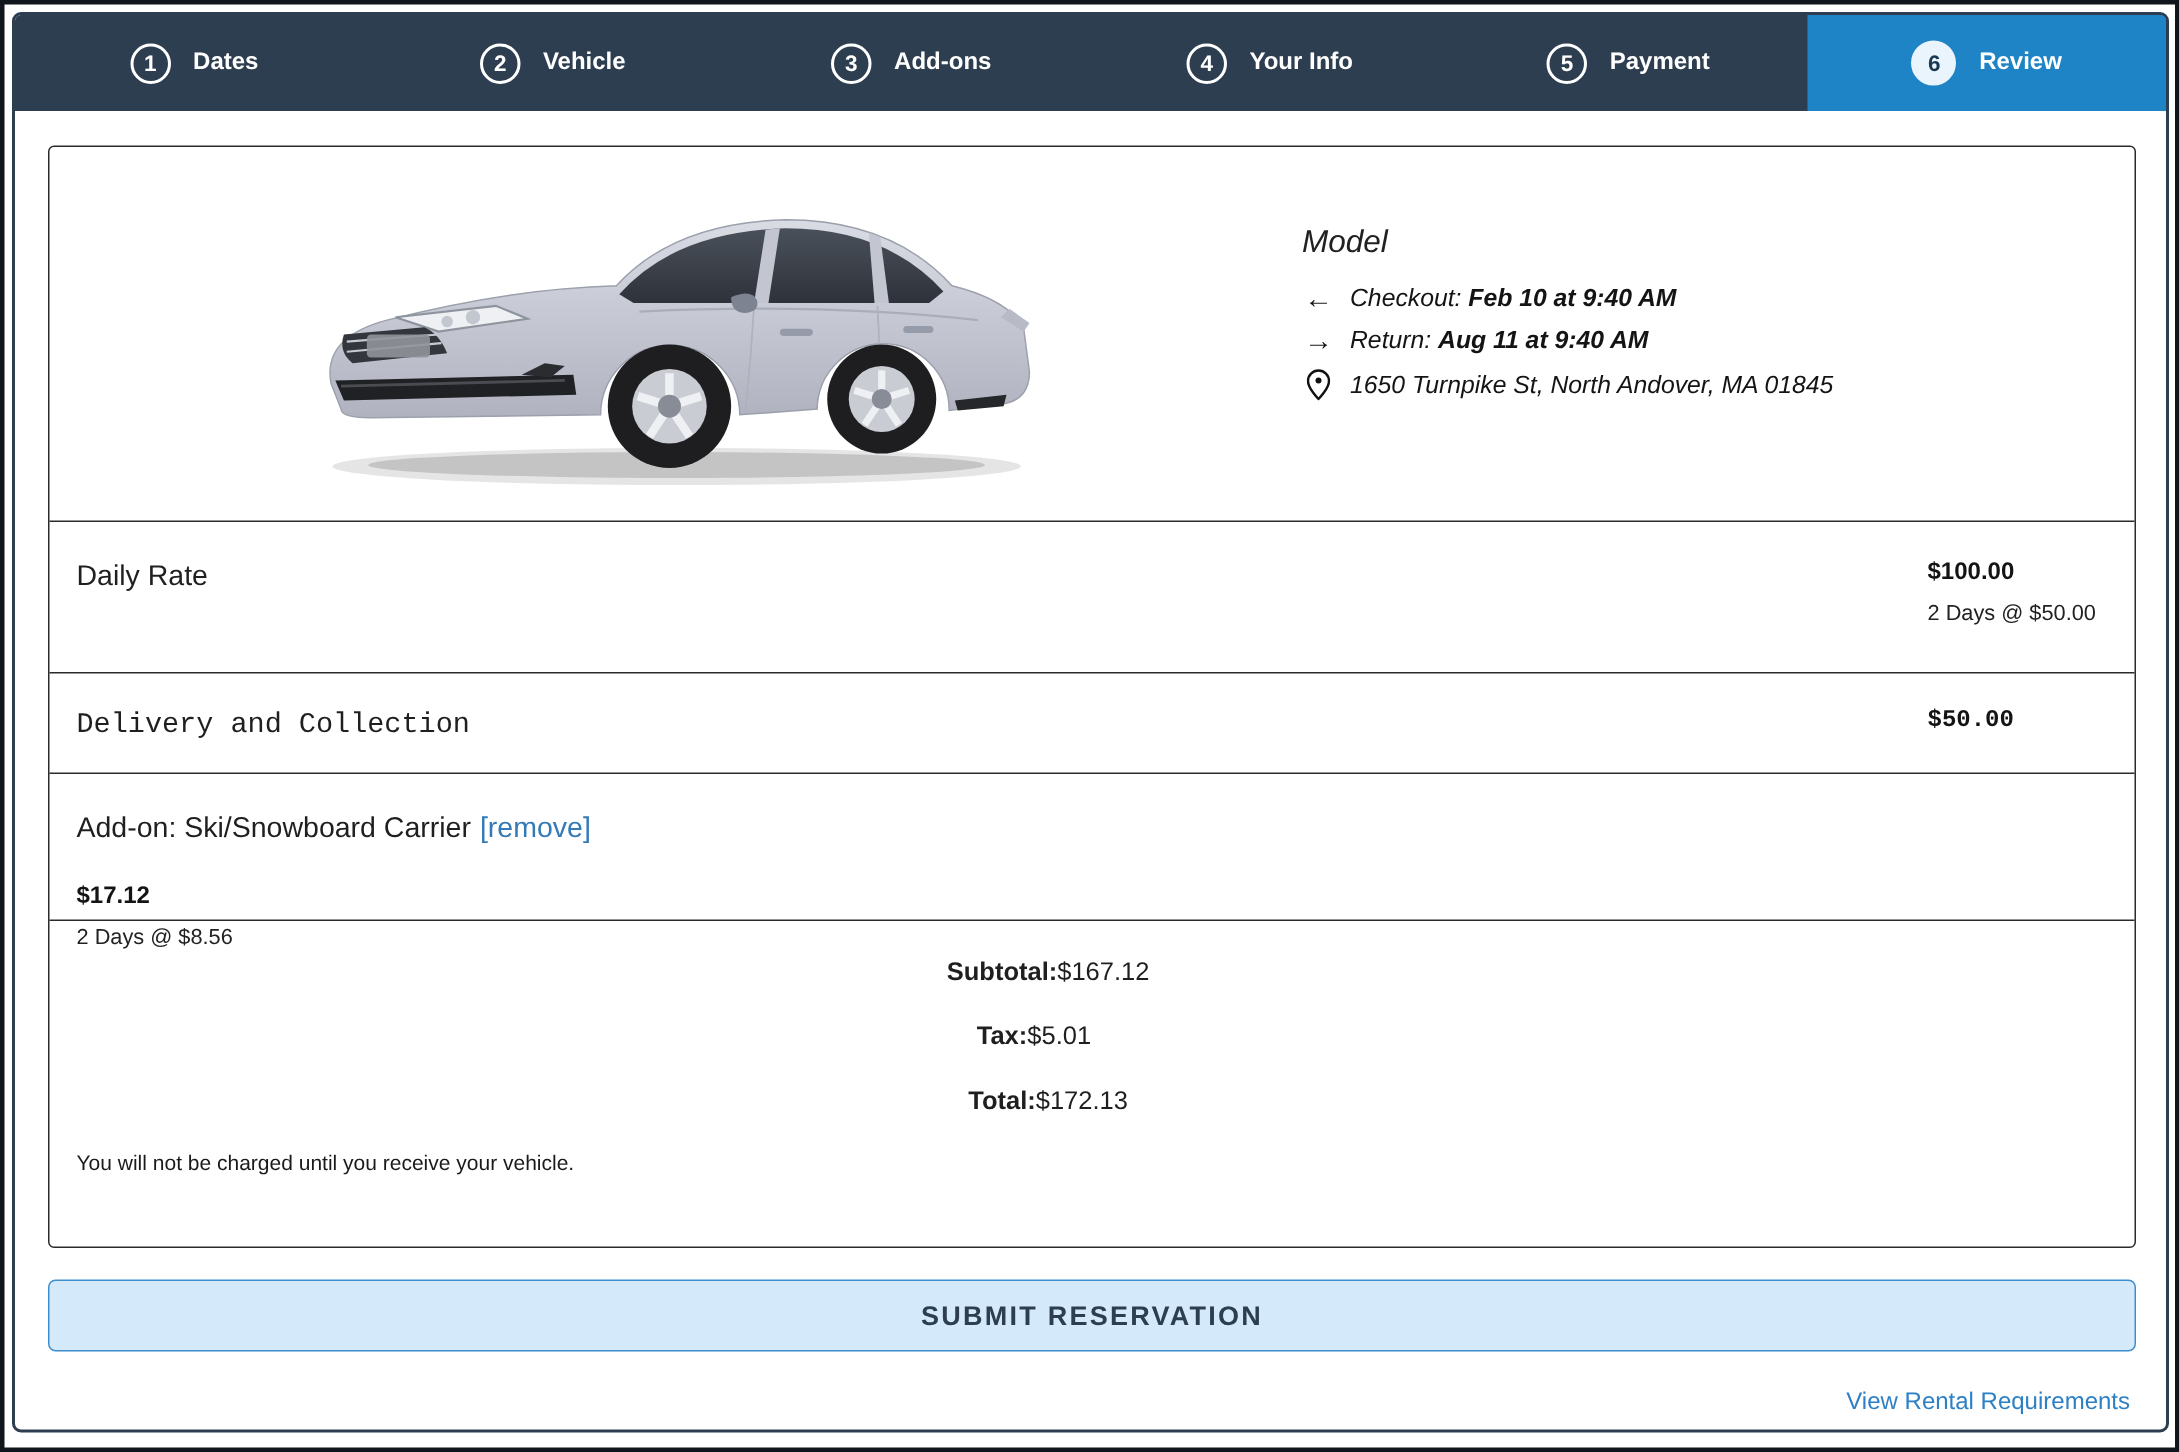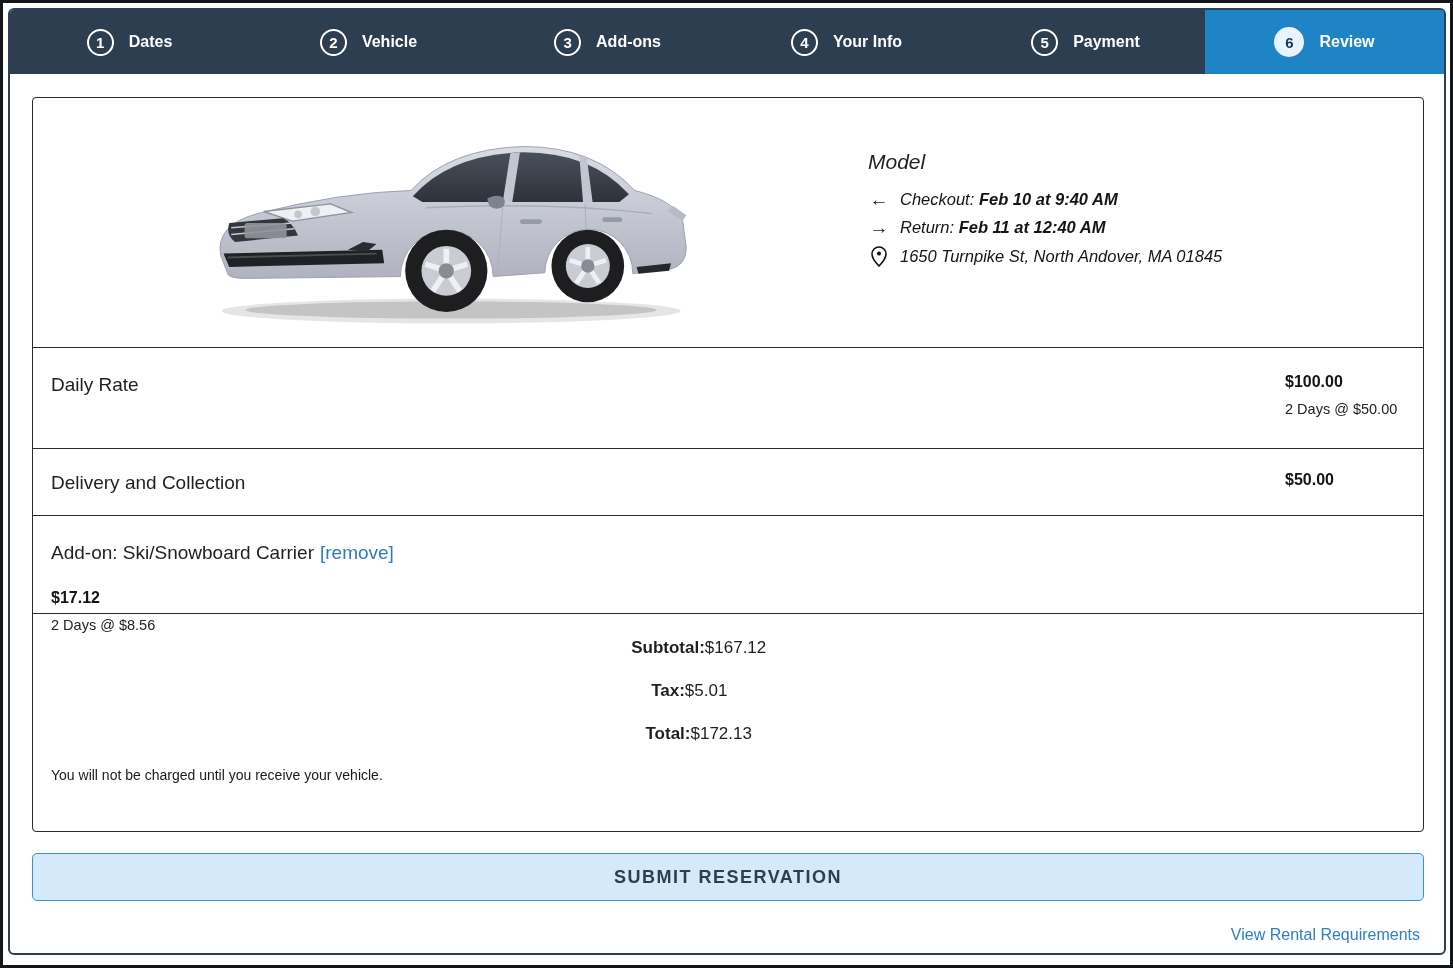--- a/index.html
+++ b/index.html
@@ -38,21 +38,21 @@
 
   .li-row { display:flex; justify-content:space-between; border-bottom:1.5px solid #2b2b2b;
             padding:0 20px 0 18px; }
   .li-row .left { font-size:19px; padding-top:26px; }
   .li-row.short .left { padding-top:23px; }
   .li-row .right { width:118px; padding-top:25px; }
   .li-row.short .right { padding-top:22px; }
   .price { font-size:16px; font-weight:bold; color:#141414; }
   .price-detail { font-size:14.5px; color:#222; margin-top:10px; }
   .row-daily { height:101px; }
-  .row-delivery { height:67px; }
+  .row-delivery { height:67px;font-family:Liberation Mono, monospace; }
   .row-addon { height:98px;flex-direction:column; }
   .remove-link { color:#337ab7; text-decoration:none; margin-left:6px; cursor:pointer; }
 
   .totals { padding:24px 20px 0 18px; height:217px; }
   .tot-row { display:flex; justify-content:center; margin-bottom:23px; }
   .tot-row .tlabel { font-size:17px; font-weight:bold; }
   .tot-row .tvalue { width:118px; font-size:17px; }
   .note { font-size:14px; color:#1a1a1a; }
 
   .submit-btn { display:block; width:100%; margin-top:21px; height:48px;
@@ -195,21 +195,21 @@
               <span class="ic">←</span>
               <span>
                 <span>Checkout: </span>
                 <b>Feb 10 at 9:40 AM</b>
               </span>
             </div>
             <div class="vinfo-row">
               <span class="ic">→</span>
               <span>
                 <span>Return: </span>
-                <b>Feb 11 at 12:40 AM</b>
+                <b>Aug 11 at 9:40 AM</b>
               </span>
             </div>
             <div class="vinfo-row">
               <span class="ic">
                 <svg width="16" height="21" viewBox="0 0 16 21" style="vertical-align:-3px">
                   <path d="M8 1 C4.1 1 1 4.1 1 8 c0 5 7 12 7 12 s7 -7 7 -12 C15 4.1 11.9 1 8 1 Z" fill="none" stroke="#111" stroke-width="1.6"></path>
                   <circle cx="8" cy="7.6" r="2" fill="#111"></circle>
                 </svg>
               </span>
               <span>1650 Turnpike St, North Andover, MA 01845</span>

